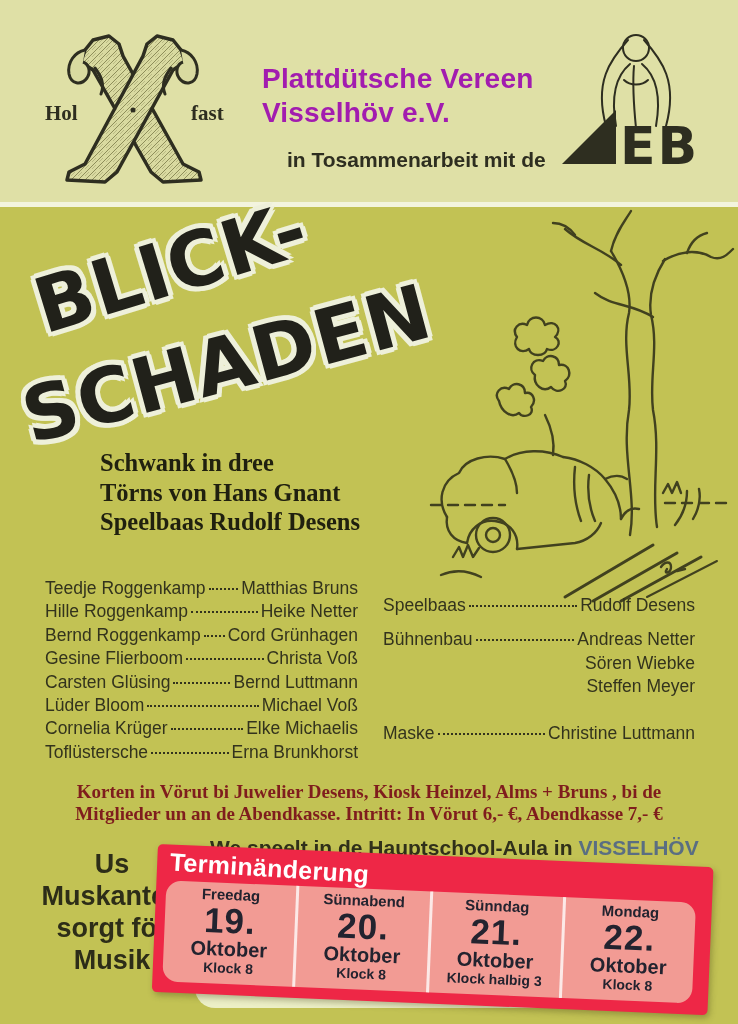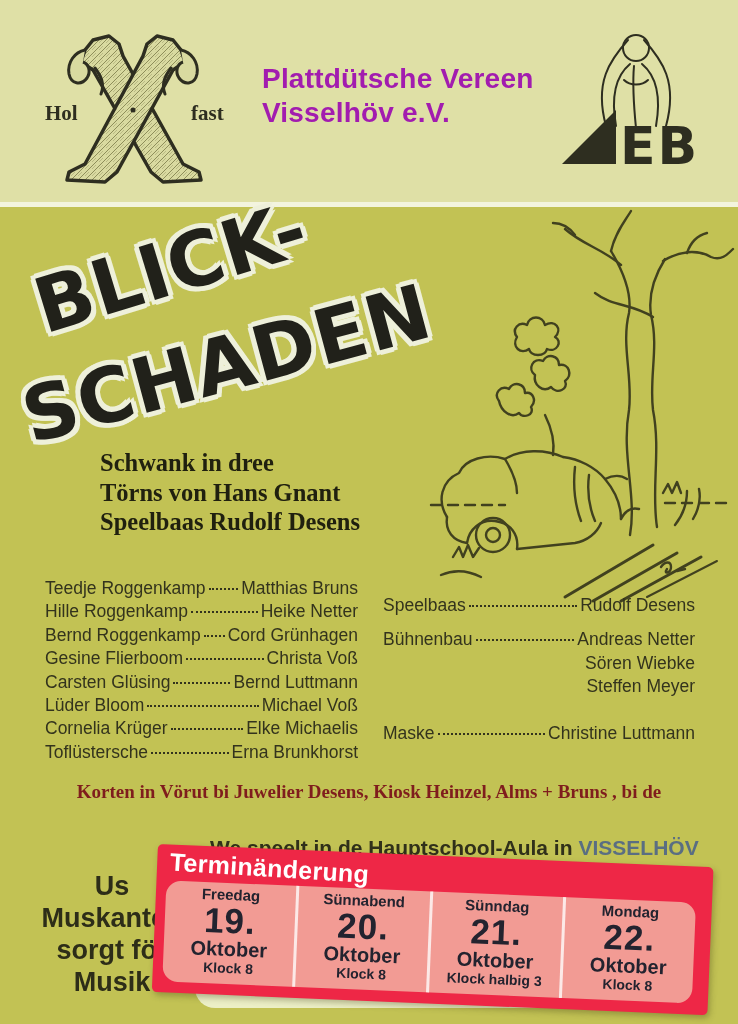--- a/index.html
+++ b/index.html
@@ -37,21 +37,21 @@
   .cast-row.actor-only{justify-content:flex-end;}
   .gap-after{margin-bottom:11px;justify-content:flex-end;}
   .gap-after-sm{margin-bottom:23px;}
   
   .tickets{position:absolute;left:38px;top:781px;width:662px;text-align:center;
     font-family:"Liberation Serif",serif;font-weight:bold;font-size:19px;line-height:21.5px;color:#7f1d1d;}
   
   .venue{position:absolute;left:210px;top:836px;font-weight:bold;font-size:21px;color:#30301a;white-space:nowrap;}
   .venue .city{color:#5a6e82;margin-left:6px;}
   
-  .music{position:absolute;left:28px;top:870px;width:168px;text-align:center;
+  .music{position:absolute;left:28px;top:848px;width:168px;text-align:center;
     font-weight:bold;font-size:27px;line-height:32px;color:#2d2d18;}
   
   .old-strip{position:absolute;left:195px;top:880px;width:512px;height:128px;border-radius:20px;
     background:#ecefc6;z-index:2;}
   .sticker{position:absolute;left:158px;top:844px;width:556px;height:148px;background:#ee2746;
     border-radius:5px;transform:rotate(2.4deg);transform-origin:left top;z-index:3;
     box-shadow:2px 3px 6px rgba(60,60,20,.35);}
   .sticker-label{position:absolute;left:13px;top:3px;color:#ffffff;font-weight:bold;font-size:25px;
     transform:rotate(1.2deg);transform-origin:left top;letter-spacing:.3px;}
   .date-box{position:absolute;left:10px;right:16px;top:36px;bottom:11px;background:#f29b94;
@@ -94,20 +94,21 @@
         <text x="12" y="98" font-family="Liberation Serif,serif" font-weight="bold" font-size="21" fill="#2e2e20">Hol</text>
         <text x="158" y="98" font-family="Liberation Serif,serif" font-weight="bold" font-size="21" fill="#2e2e20">fast</text>
       </svg>
     </div>
 
     <div class="org-block">
       <div>Plattdütsche Vereen</div>
       <div>Visselhöv e.V.</div>
     </div>
 
+    <div class="coop-line">in Tosammenarbeit mit de</div>
 
     <div class="leb-logo">
       <svg width="150" height="168" viewBox="0 0 150 168">
         <g fill="none" stroke="#2e2e20" stroke-width="2" stroke-linecap="round">
           <circle cx="78" cy="26" r="13"></circle>
           <path d="M48,104 C36,60 52,38 70,18"></path>
           <path d="M108,104 C120,60 104,38 86,18"></path>
           <path d="M58,104 C52,70 60,52 72,42"></path>
           <path d="M98,104 C104,70 96,52 84,42"></path>
           <path d="M76,44 C74,66 76,86 78,106"></path>
@@ -244,20 +245,21 @@
     </div>
     <div class="cast-row">
       <span>Maske</span>
       <span class="dots"></span>
       <span class="actor">Christine Luttmann</span>
     </div>
   </div>
 
   <div class="tickets">
     <div>Korten in Vörut bi Juwelier Desens, Kiosk Heinzel, Alms + Bruns , bi de</div>
+    <div>Mitglieder un an de Abendkasse. Intritt: In Vörut 6,- €, Abendkasse 7,- €</div>
   </div>
 
   <div class="venue">
     <span>We speelt in de Hauptschool-Aula in</span><span class="city">VISSELHÖV</span>
   </div>
 
   <div class="music">
     <div>Us</div>
     <div>Muskanten</div>
     <div>sorgt för</div>

